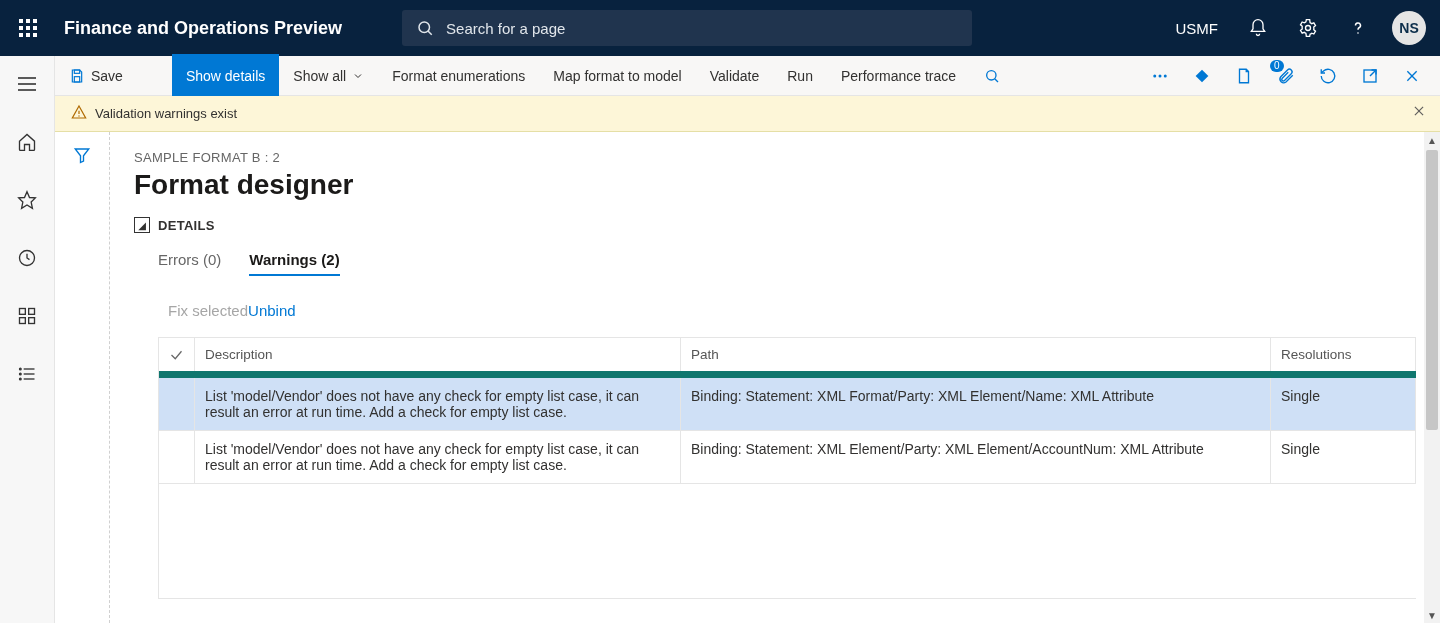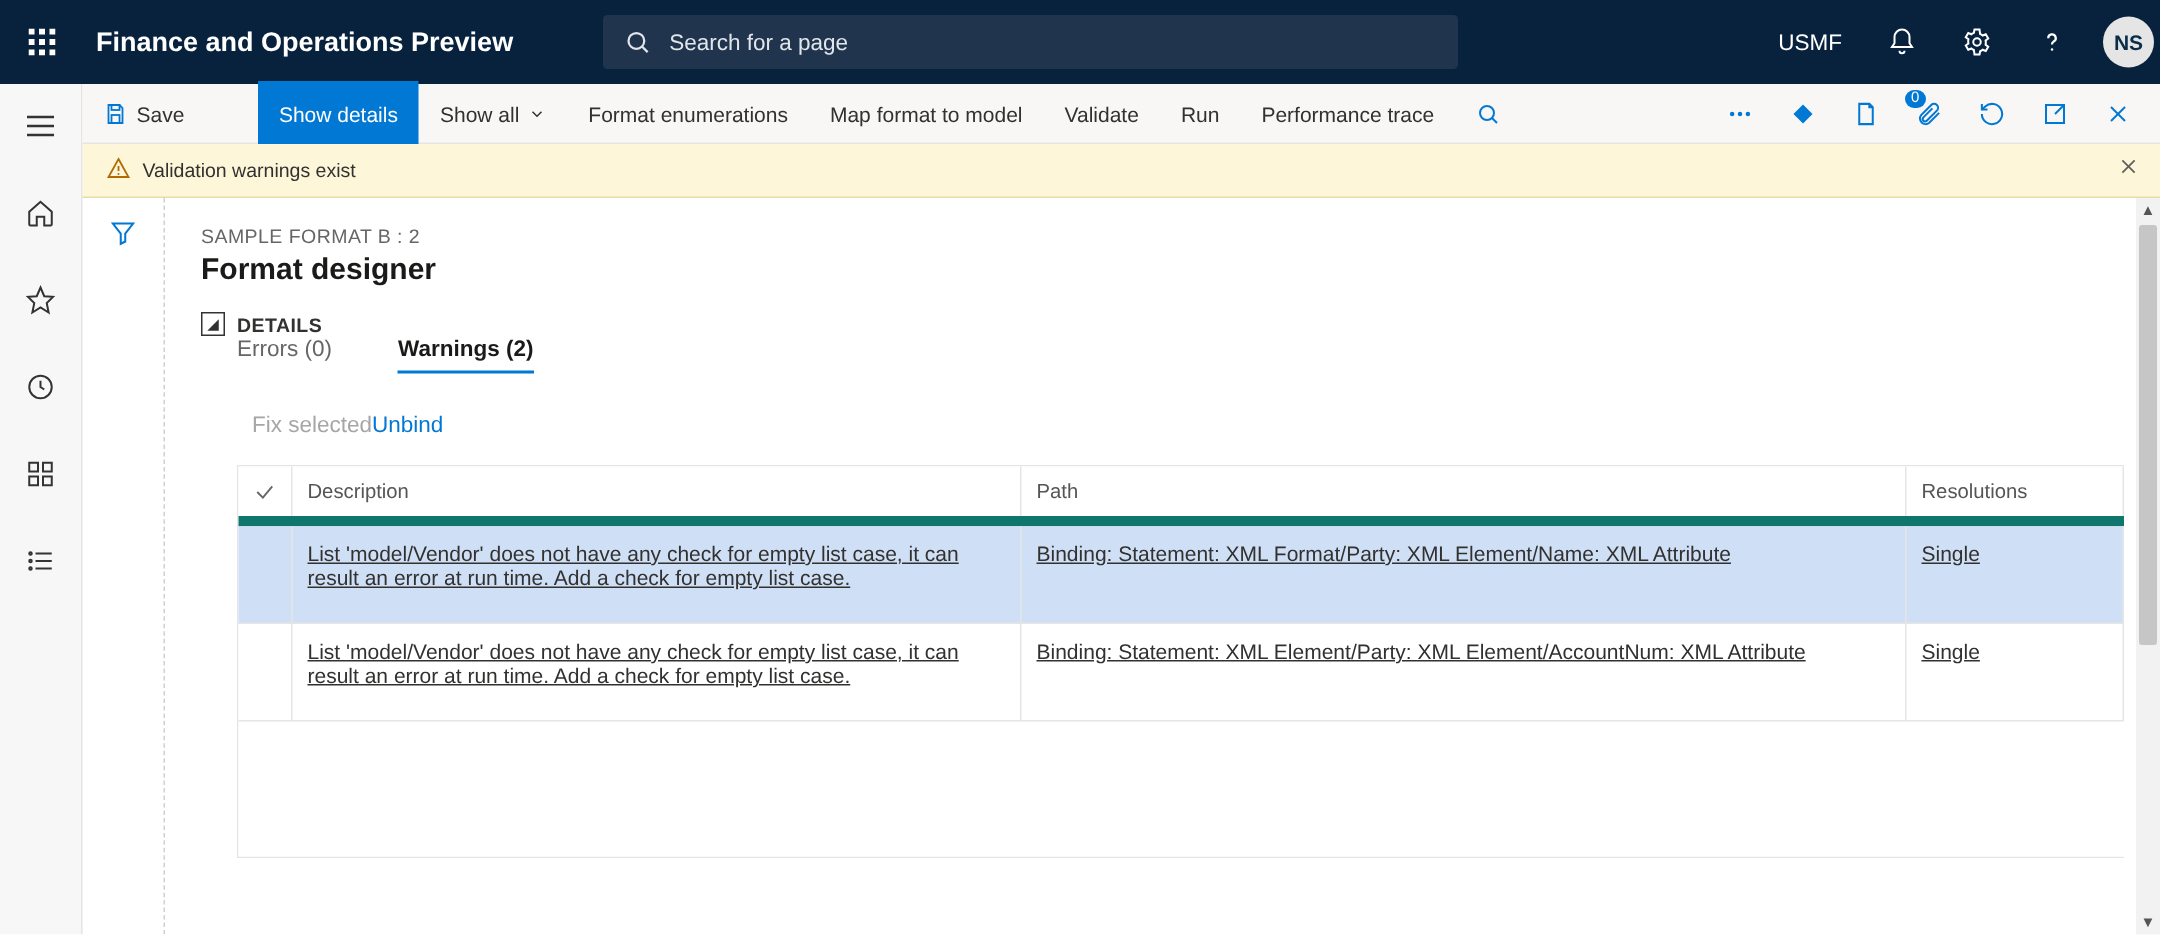--- a/index.html
+++ b/index.html
@@ -4,21 +4,21 @@
 <style>
   * { box-sizing: border-box; margin: 0; padding: 0; }
   html, body { width: 1440px; height: 623px; font-family: "Segoe UI", Arial, sans-serif; font-size: 14px; color: #323130; overflow: hidden; }
   .topbar { height: 56px; background: #08223e; color: #fff; display: flex; align-items: center; }
   .waffle { width: 56px; height: 56px; display:flex; align-items:center; justify-content:center; }
   .app-title { font-size: 18px; font-weight: 600; margin-left: 8px; flex: 0 0 auto; }
   .search-wrap { flex: 0 0 auto; margin-left: 60px; }
   .search { width: 570px; height: 36px; background: #20344e; border-radius: 3px; display:flex; align-items:center; padding: 0 14px; color: #d0d7de; }
   .search svg { flex:0 0 auto; }
   .search-text { margin-left: 12px; font-size: 15px; color: #e1e6eb; }
-  .top-right { margin-left: auto; display:flex; align-items:center; gap: 18px; padding-right: 4px; }
+  .top-right { margin-left: auto; display:flex; align-items:center; gap: 18px; padding-right: 14px; }
   .top-right .legal { font-size: 15px; padding: 0 6px; }
   .top-icon { width: 32px; height: 32px; display:flex; align-items:center; justify-content:center; color:#fff; }
   .avatar { width: 34px; height: 34px; border-radius: 50%; background: #e5e5e5; color: #0b2d4a; display:flex; align-items:center; justify-content:center; font-size: 14px; font-weight: 600; }
 
   .shell { display:flex; height: calc(623px - 56px); }
   .leftrail { width: 55px; background: #f7f7f7; border-right: 1px solid #e5e5e5; display:flex; flex-direction:column; align-items:center; padding-top: 12px; gap: 26px; }
   .rail-btn { width: 40px; height: 32px; display:flex; align-items:center; justify-content:center; color:#333; }
   .rail-btn svg { stroke:#333; }
 
   .main { flex:1; display:flex; flex-direction:column; position: relative; }
@@ -34,45 +34,45 @@
   .msgbar { height: 36px; background: #fdf6d8; border-bottom: 1px solid #e5dfa6; display:flex; align-items:center; padding: 0 16px; position:relative; }
   .msgbar .warn-ic { color:#a05a00; margin-right:8px; }
   .msgbar .msg-text { font-size: 13px; color: #323130; }
   .msg-close { position:absolute; right:14px; top:8px; color:#605e5c; }
 
   .content-wrap { flex:1; display:flex; }
   .filterrail { width:55px; border-right:1px dashed #d0d0d0; display:flex; justify-content:center; padding-top:14px; }
   .filterrail svg { stroke:#0078d4; }
   .page { flex:1; padding: 18px 24px 0 24px; position:relative; }
   .crumb { font-size: 13px; color:#666; letter-spacing:.3px; }
-  .page-title { font-size: 20px; font-weight: 600; margin-top: 4px; color:#1b1a19; }
+  .page-title { font-size: 28px; font-weight: 600; margin-top: 4px; color:#1b1a19; }
   .details-hdr { display:flex; align-items:center; gap:8px; margin-top: 16px; }
   .triangle { width:16px; height:16px; border:1px solid #333; display:flex; align-items:center; justify-content:center; font-size:10px; }
   .details-label { font-size:13px; font-weight:700; letter-spacing:.3px; }
 
-  .tabs { display:flex; gap: 44px; margin-top: 0; margin-left: 24px; }
+  .tabs { display:flex; gap: 28px; margin-top: 18px; margin-left: 24px; }
   .tab { font-size: 15px; color:#666; padding-bottom: 6px; }
   .tab.active { color:#1b1a19; font-weight:600; border-bottom: 2px solid #0078d4; }
 
   .subcmd { display:flex; margin-top: 26px; margin-left: 34px; }
   .subcmd-item { font-size:15px; }
   .disabled { color:#a6a6a6; }
   .link { color:#0078d4; }
 
   .grid { margin-top: 18px; margin-left:24px; border:1px solid #e5e5e5; border-right:none; }
   .grid-header, .grid-row { display:flex; }
   .grid-header { height:40px; background:#fff; border-bottom:7px solid #0f766e; }
   .col { border-right:1px solid #e5e5e5; display:flex; align-items:center; padding: 6px 10px; font-size:14px; }
   .col.chk { width:36px; justify-content:center; }
   .col.desc { width:486px; }
   .col.path { width:590px; }
   .col.res { flex:1; min-width:82px; }
   .grid-header .col { color:#555; font-weight:400; font-size:13.5px; }
   .grid-row { border-bottom:1px solid #e5e5e5; min-height:52px; }
-  .grid-row .col { align-items:flex-start; padding-top:10px; padding-bottom:22px;text-decoration:underline; }
+  .grid-row .col { align-items:flex-start; padding-top:10px; padding-bottom:10px; }
   .grid-row.selected { background:#cfe0f6; }
   .grid-body { height: 220px; background:#fff; }
   .grid-header .col.chk svg { stroke:#666; }
 
   .scroll-track { position:absolute; right:0; top:0; bottom:0; width:16px; background:#f2f2f2; }
   .scroll-thumb { position:absolute; right:2px; width:12px; background:#c6c6c6; border-radius:2px; }
   .scroll-arrow { position:absolute; right:0; width:16px; height:16px; display:flex; align-items:center; justify-content:center; font-size:10px; color:#555; }
 </style>
 </head>
 <body>

